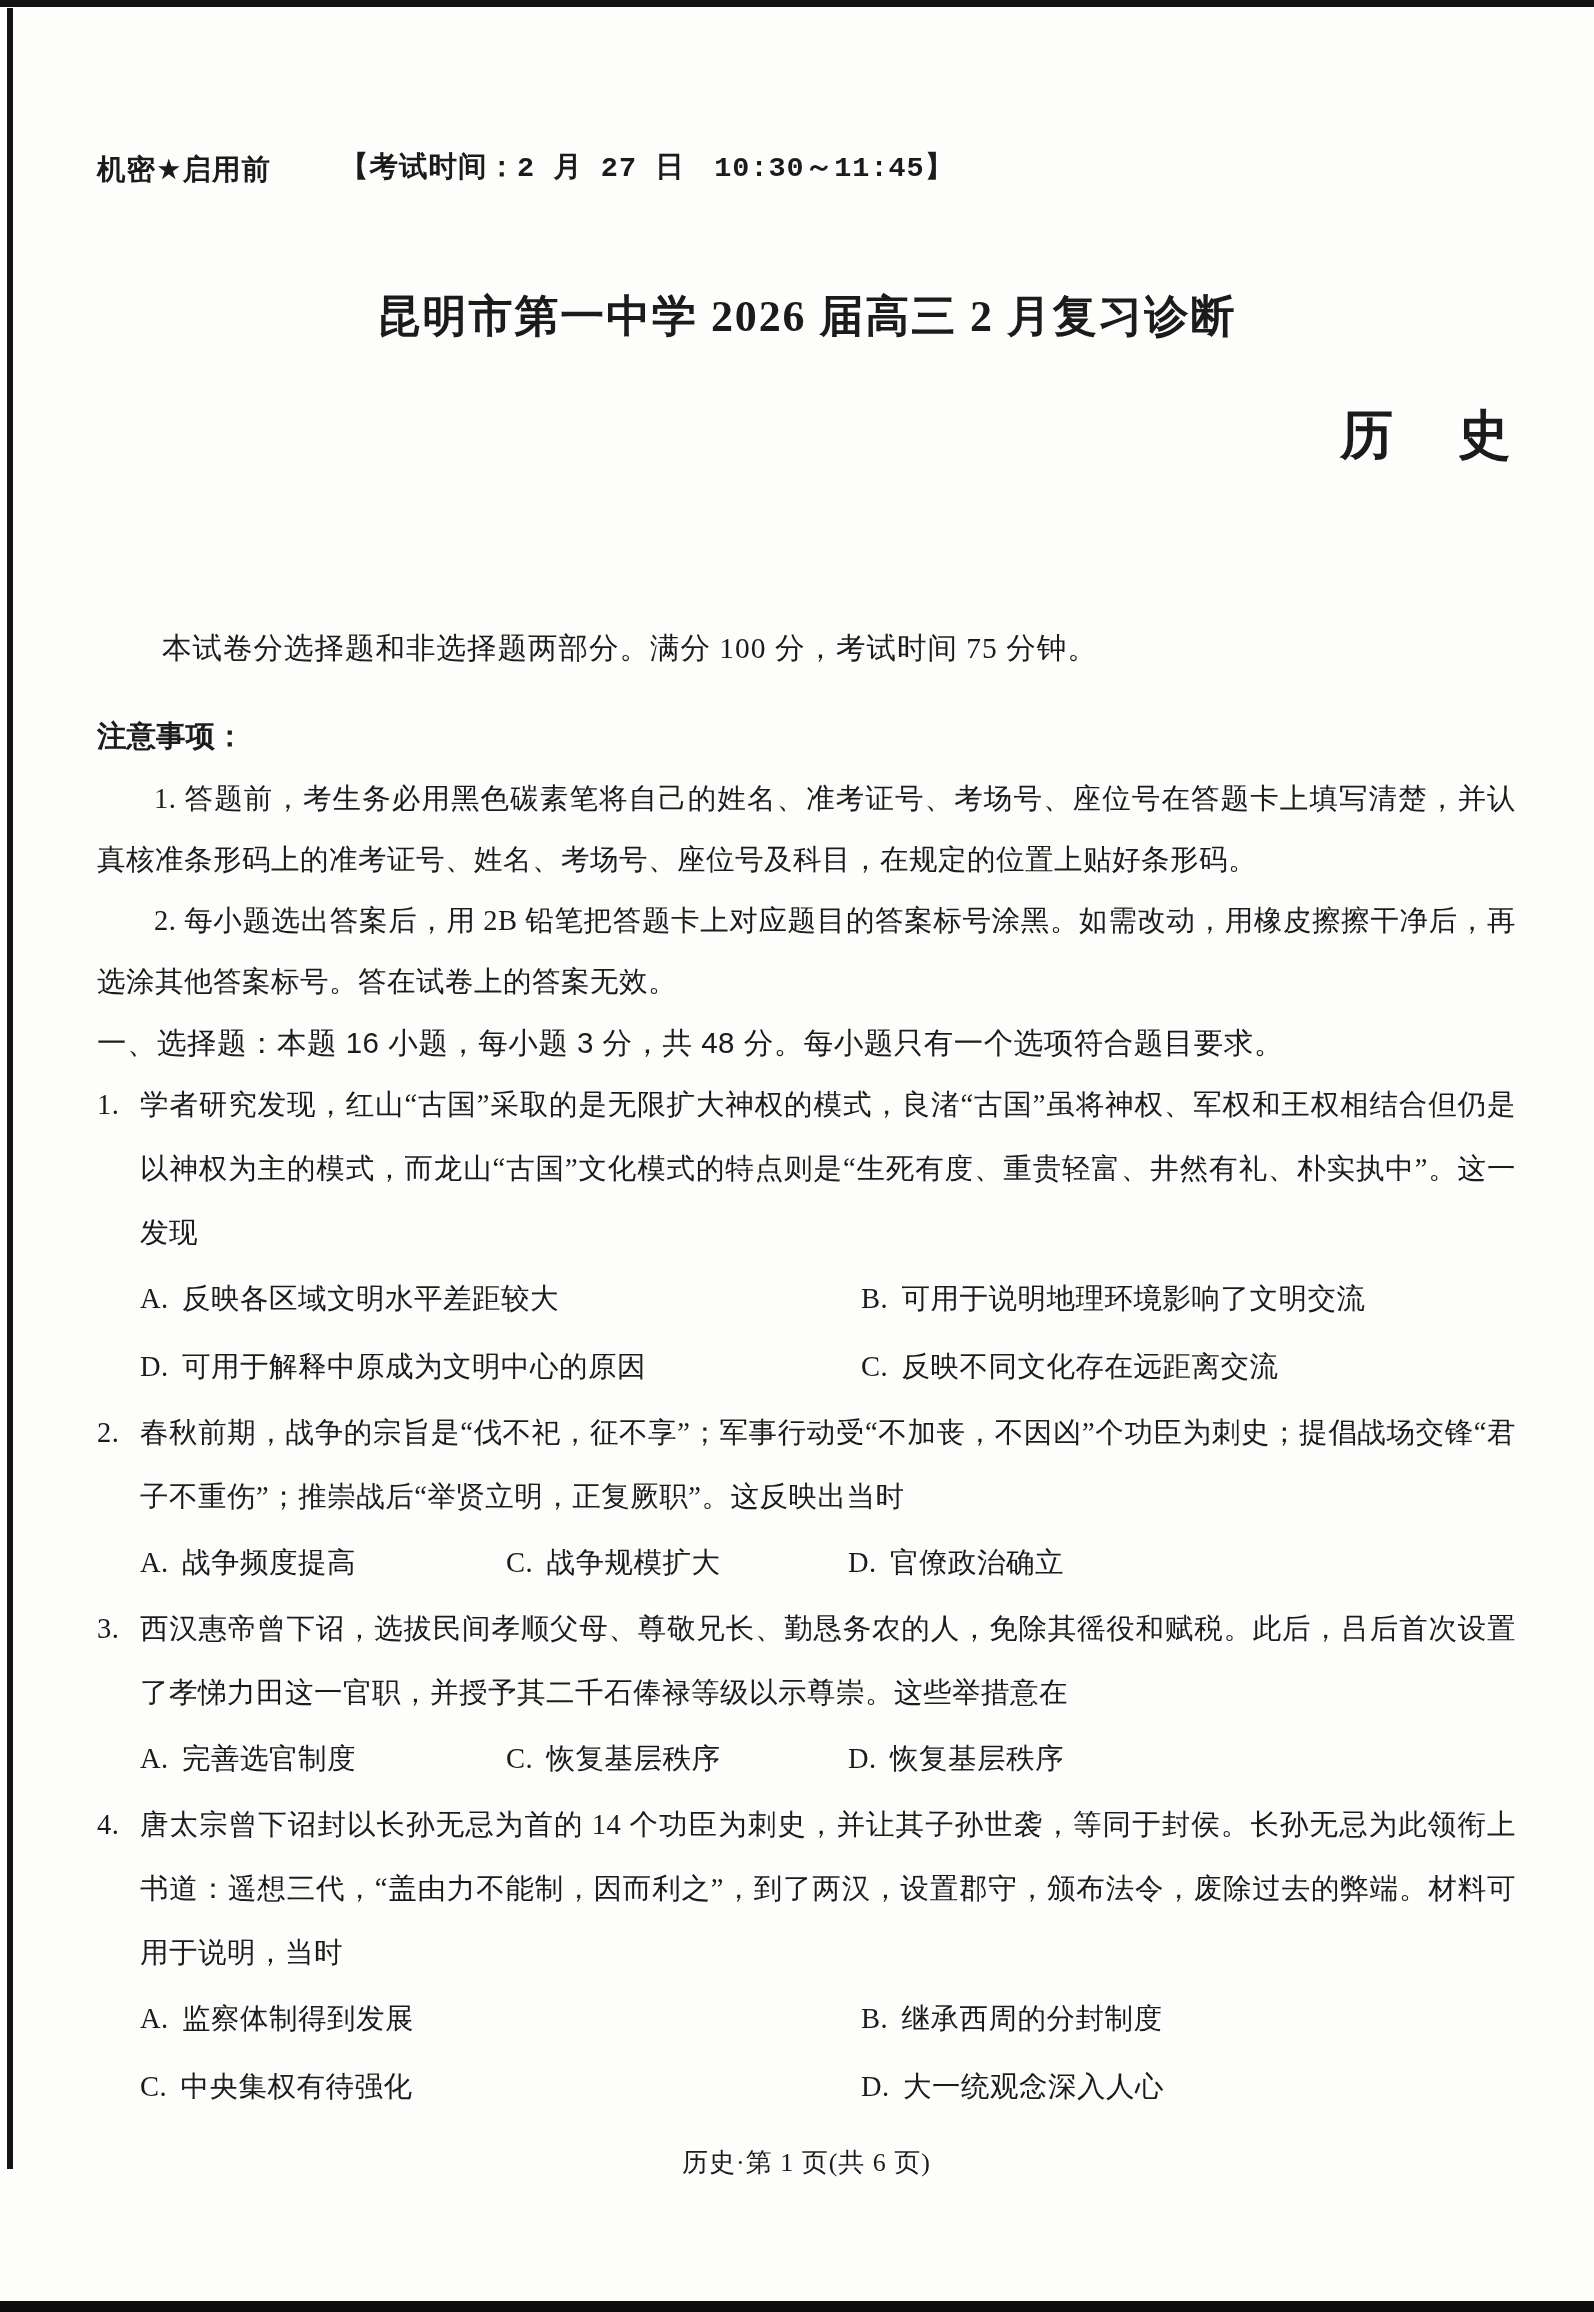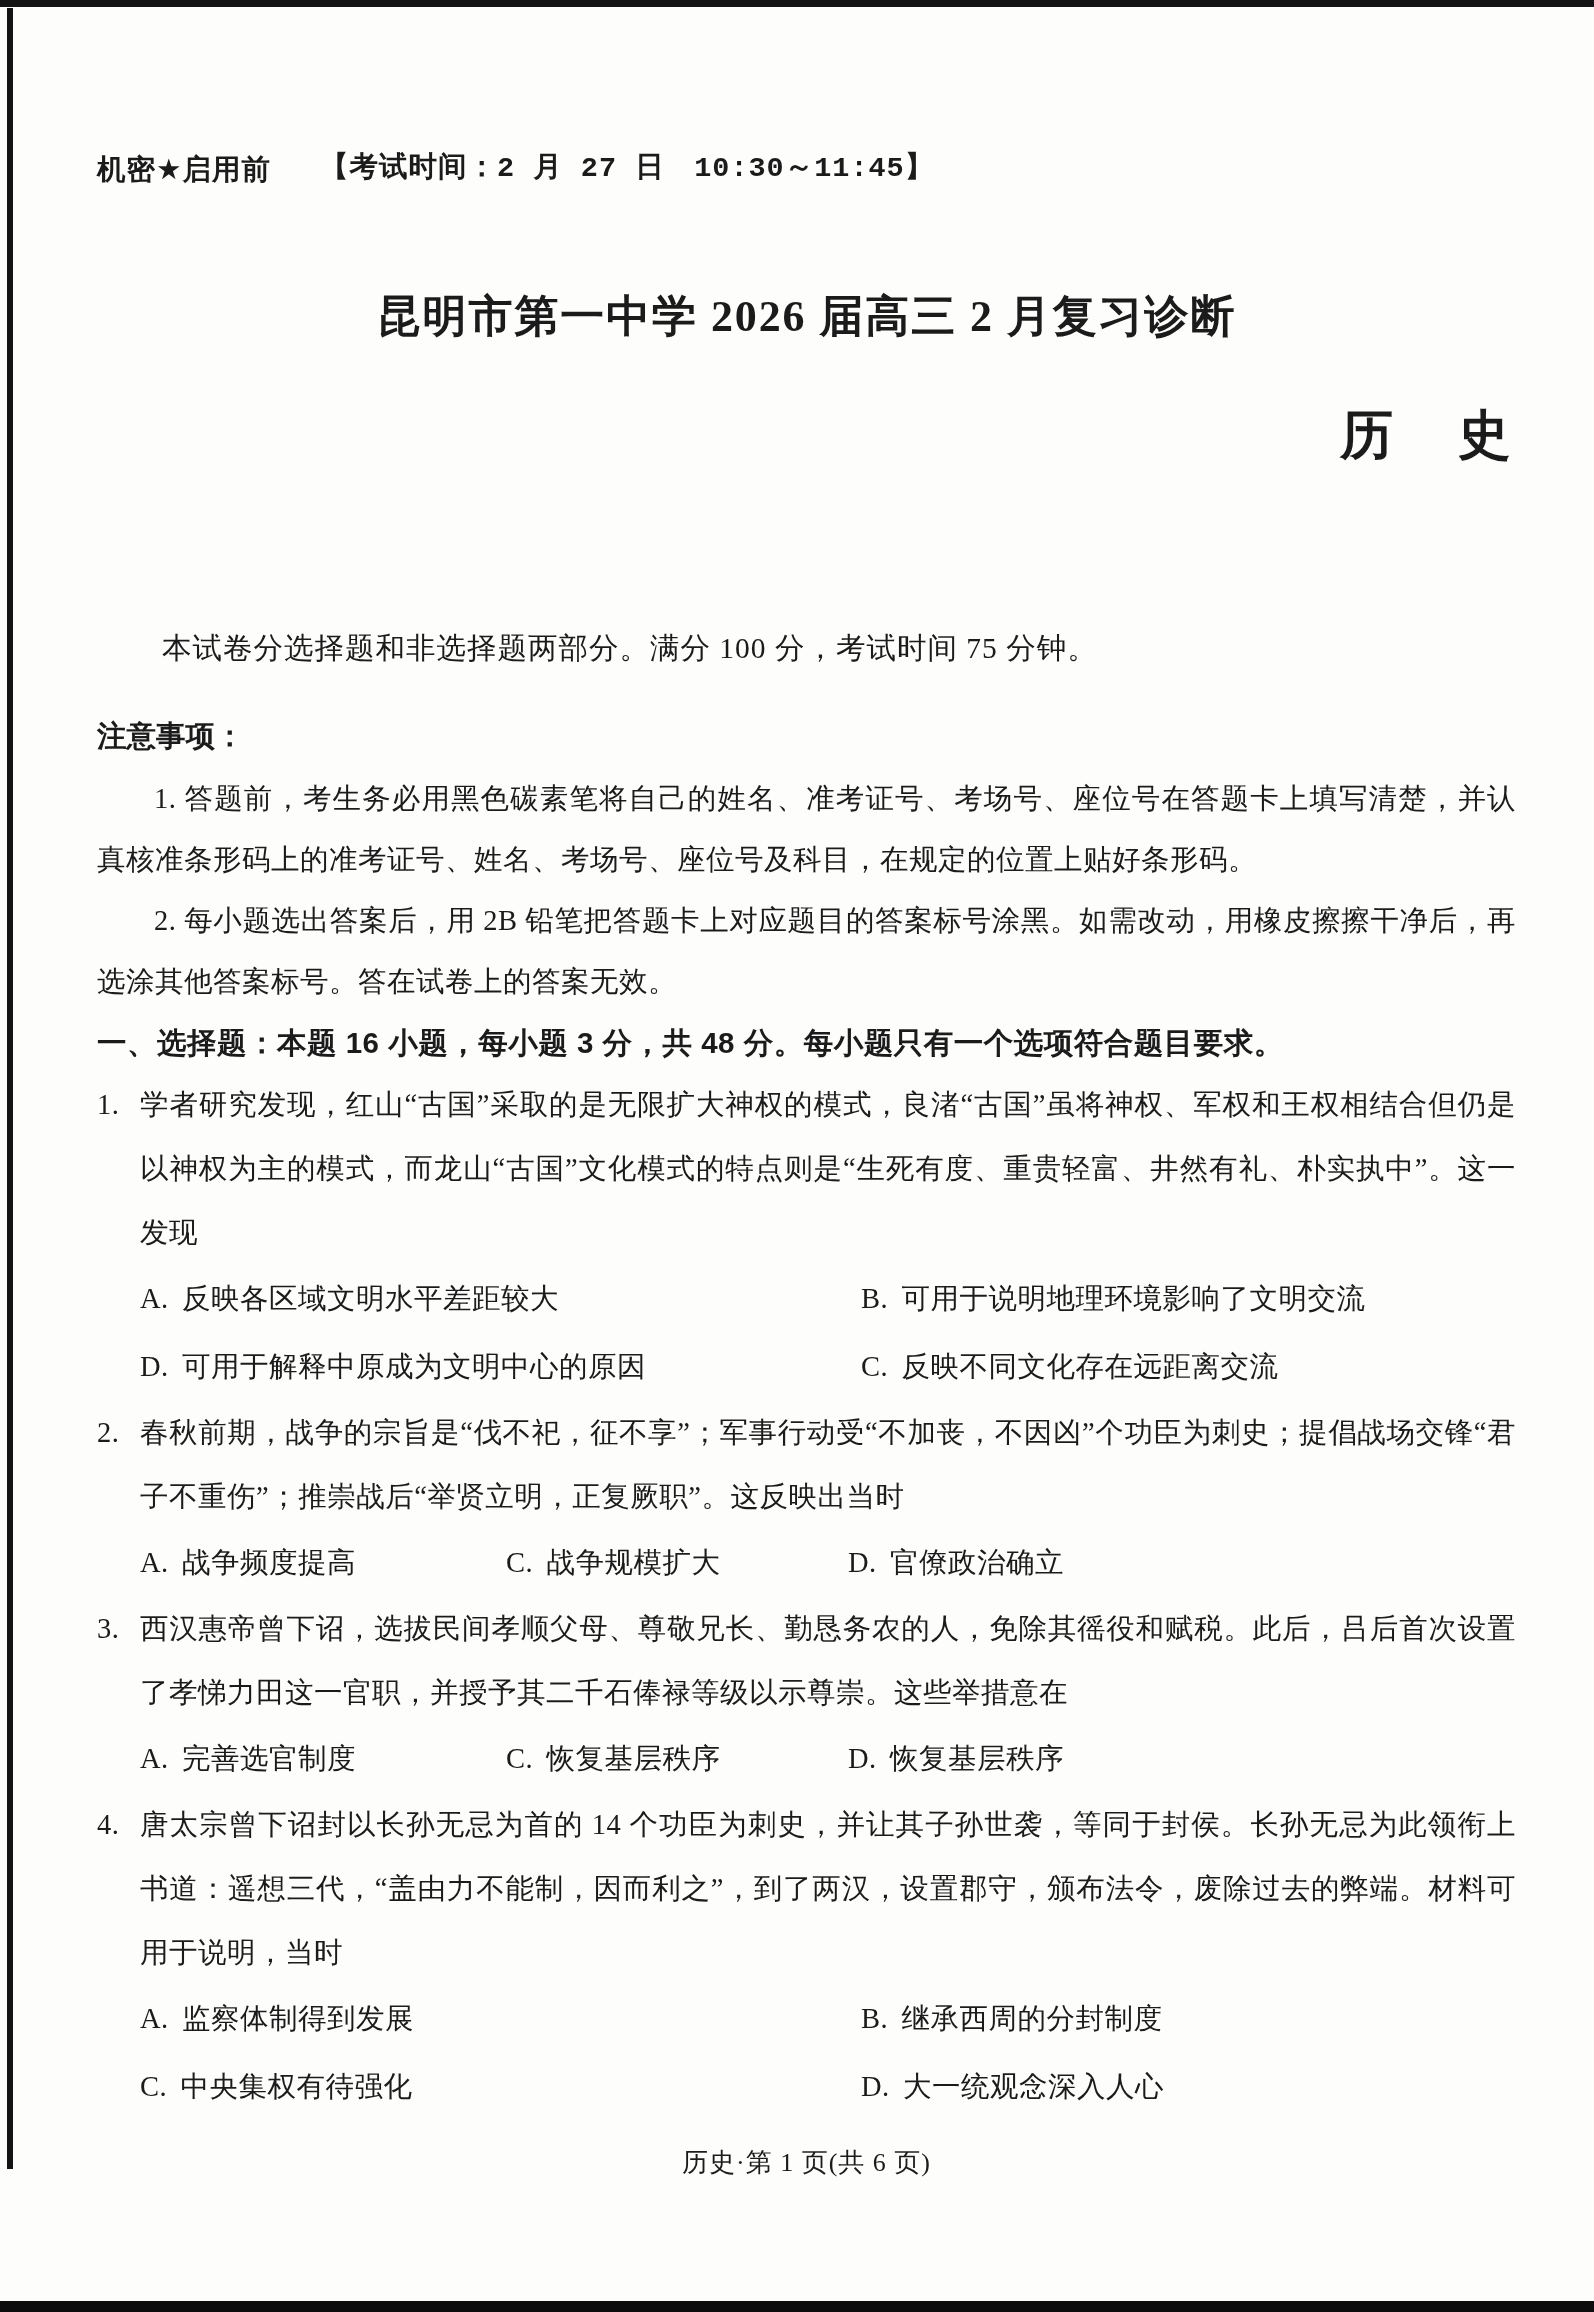--- a/index.html
+++ b/index.html
@@ -14,21 +14,21 @@
   
   .border-top{position:absolute;top:0;left:0;width:1594px;height:6.7px;background:#141414;}
   .border-left{position:absolute;top:7.6px;left:6.7px;width:6.7px;height:2161px;background:#141414;}
   .border-bottom{position:absolute;bottom:0;left:0;width:1594px;height:11.4px;background:#0d0d0d;}
 
   .content{
     position:absolute;top:0;left:97px;width:1419px;
   }
   .header-row{
     margin-top:150px;
-    display:flex;gap:49px;align-items:flex-start;
+    display:flex;gap:69px;align-items:flex-start;
     font-size:28.5px;line-height:38px;font-weight:bold;
   }
   .security{font-family:"Liberation Sans","DejaVu Sans",sans-serif;letter-spacing:1px;}
   .examtime{font-family:Liberation Mono, monospace;letter-spacing:1px;}
 
   .title{
     margin-top:100px;
     text-align:center;
     font-size:44px;line-height:57px;font-weight:bold;
     letter-spacing:1.9px;
@@ -51,21 +51,21 @@
     font-size:29.5px;line-height:64px;font-weight:bold;
   }
   .note{
     font-size:28.5px;line-height:61px;
     text-align:justify;
     text-indent:2em;
     letter-spacing:0.5px;
   }
   .section-heading{
     font-family:"Liberation Sans","DejaVu Sans",sans-serif;
-    font-size:29.5px;line-height:61px;font-weight:bold;
+    font-size:29.5px;line-height:61px;font-weight:normal;
     letter-spacing:0.5px;
   }
   .question{position:relative;}
   .stem{
     position:relative;
     padding-left:43px;
     font-size:28.5px;line-height:64px;
     text-align:justify;
     letter-spacing:0.5px;
     margin:0;

